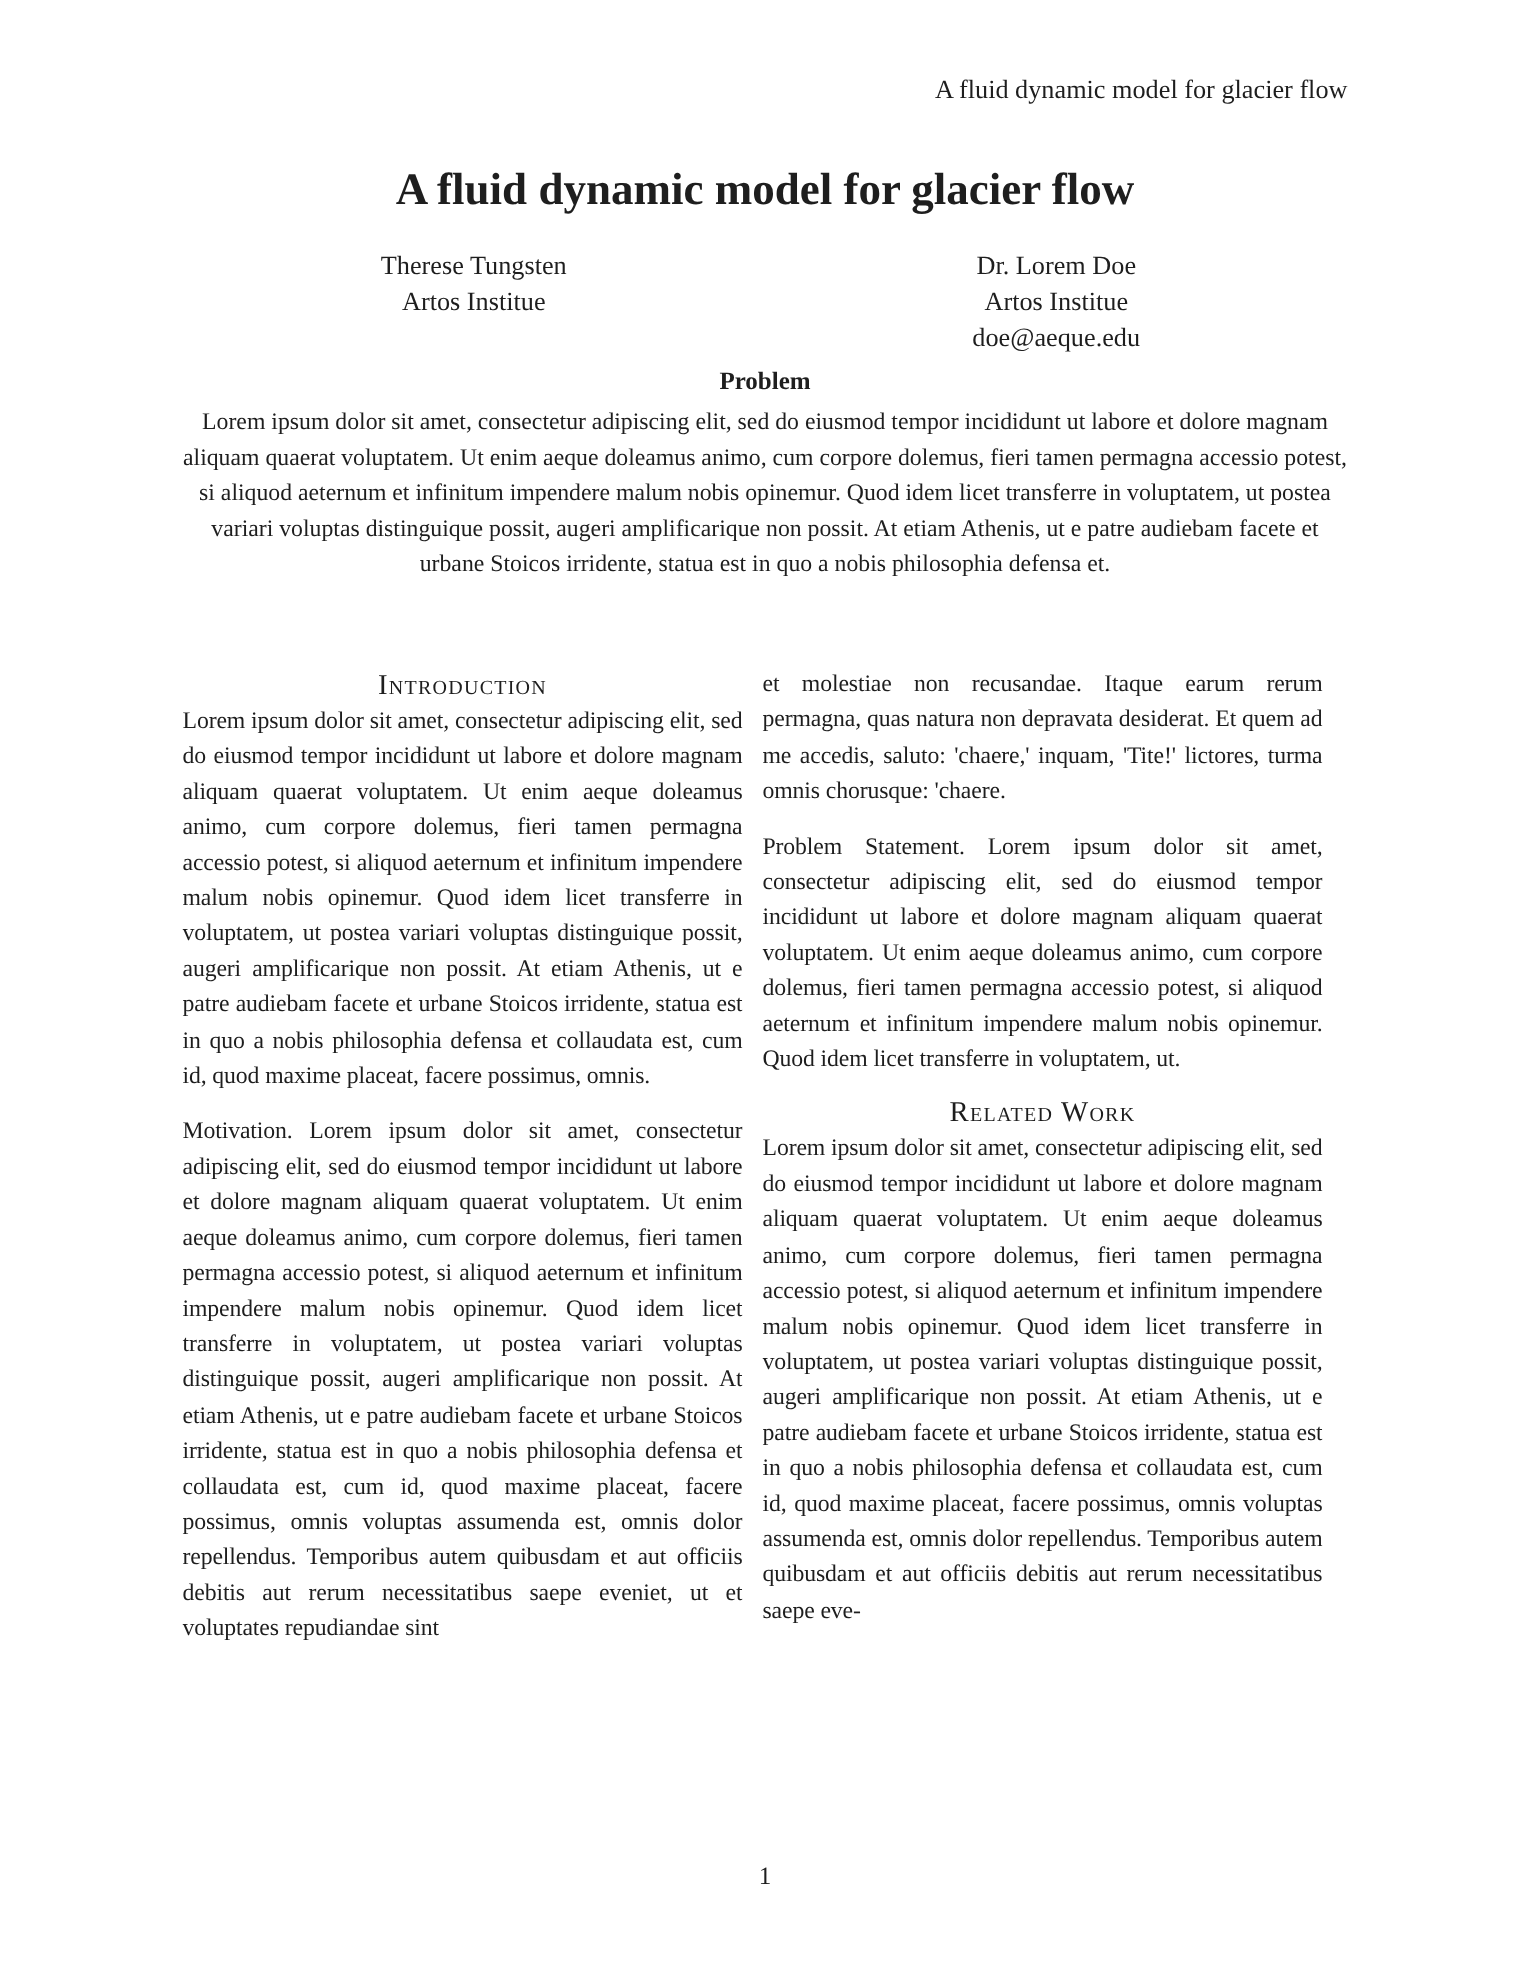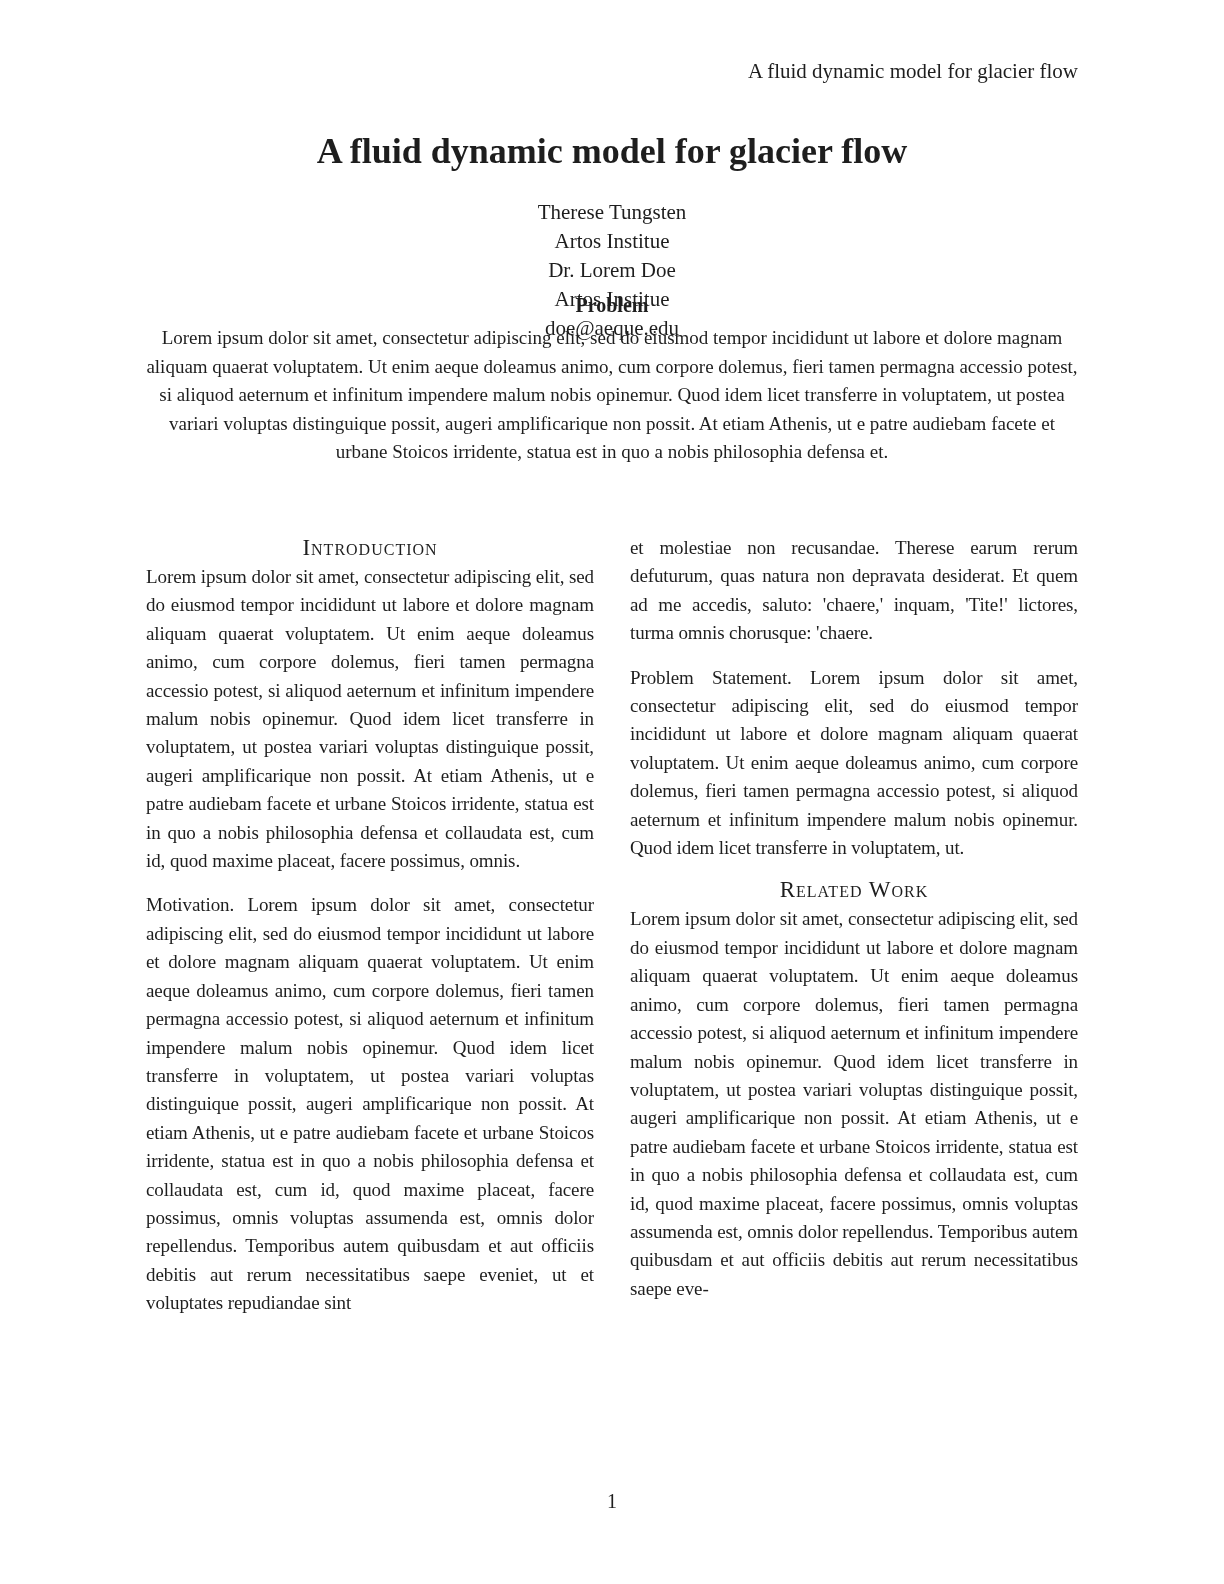--- a/index.html
+++ b/index.html
@@ -30,21 +30,20 @@
     font-size: 36px;
     font-weight: 700;
     line-height: 46px;
   }
   .authors-row {
     position: absolute;
     top: 198px;
     left: 146px;
     width: 932px;
     display: flex;
-    flex-direction: column;
   }
   .author-block {
     flex: 1;
     text-align: center;
     font-size: 21px;
     line-height: 29px;
   }
   .abstract-heading {
     position: absolute;
     top: 292px;
@@ -64,21 +63,21 @@
     font-size: 19px;
     line-height: 28.6px;
   }
   .columns {
     position: absolute;
     top: 534px;
     left: 146px;
     width: 932px;
     height: 920px;
     display: flex;
-    gap: 36px;
+    gap: 16px;
     overflow: hidden;
   }
   .col {
     width: 448px;
     overflow: hidden;
   }
   .sec-heading {
     text-align: center;
     font-variant: small-caps;
     font-size: 23px;
@@ -130,21 +129,21 @@
 
   <div class="abstract-text">Lorem ipsum dolor sit amet, consectetur adipiscing elit, sed do eiusmod tempor incididunt ut labore et dolore magnam aliquam quaerat voluptatem. Ut enim aeque doleamus animo, cum corpore dolemus, fieri tamen permagna accessio potest, si aliquod aeternum et infinitum impendere malum nobis opinemur. Quod idem licet transferre in voluptatem, ut postea variari voluptas distinguique possit, augeri amplificarique non possit. At etiam Athenis, ut e patre audiebam facete et urbane Stoicos irridente, statua est in quo a nobis philosophia defensa et.</div>
 
   <div class="columns">
     <div class="col">
         <div class="sec-heading">Introduction</div>
         <p class="para">Lorem ipsum dolor sit amet, consectetur adipiscing elit, sed do eiusmod tempor incididunt ut labore et dolore magnam aliquam quaerat voluptatem. Ut enim aeque doleamus animo, cum corpore dolemus, fieri tamen permagna accessio potest, si aliquod aeternum et infinitum impendere malum nobis opinemur. Quod idem licet transferre in voluptatem, ut postea variari voluptas distinguique possit, augeri amplificarique non possit. At etiam Athenis, ut e patre audiebam facete et urbane Stoicos irridente, statua est in quo a nobis philosophia defensa et collaudata est, cum id, quod maxime placeat, facere possimus, omnis.</p>
         <p class="para"><span class="lead">Motivation. </span>Lorem ipsum dolor sit amet, consectetur adipiscing elit, sed do eiusmod tempor incididunt ut labore et dolore magnam aliquam quaerat voluptatem. Ut enim aeque doleamus animo, cum corpore dolemus, fieri tamen permagna accessio potest, si aliquod aeternum et infinitum impendere malum nobis opinemur. Quod idem licet transferre in voluptatem, ut postea variari voluptas distinguique possit, augeri amplificarique non possit. At etiam Athenis, ut e patre audiebam facete et urbane Stoicos irridente, statua est in quo a nobis philosophia defensa et collaudata est, cum id, quod maxime placeat, facere possimus, omnis voluptas assumenda est, omnis dolor repellendus. Temporibus autem quibusdam et aut officiis debitis aut rerum necessitatibus saepe eveniet, ut et voluptates repudiandae sint</p>
       </div>
     <div class="col">
-        <p class="para">et molestiae non recusandae. Therese earum rerum defuturum, quas natura non depravata desiderat. Et quem ad me accedis, saluto: 'chaere,' inquam, 'Tite!' lictores, turma omnis chorusque: 'chaere.</p>
+        <p class="para">et molestiae non recusandae. Itaque earum rerum permagna, quas natura non depravata desiderat. Et quem ad me accedis, saluto: 'chaere,' inquam, 'Tite!' lictores, turma omnis chorusque: 'chaere.</p>
         <p class="para"><span class="lead">Problem Statement. </span>Lorem ipsum dolor sit amet, consectetur adipiscing elit, sed do eiusmod tempor incididunt ut labore et dolore magnam aliquam quaerat voluptatem. Ut enim aeque doleamus animo, cum corpore dolemus, fieri tamen permagna accessio potest, si aliquod aeternum et infinitum impendere malum nobis opinemur. Quod idem licet transferre in voluptatem, ut.</p>
         <div class="sec-heading">Related Work</div>
         <p class="para">Lorem ipsum dolor sit amet, consectetur adipiscing elit, sed do eiusmod tempor incididunt ut labore et dolore magnam aliquam quaerat voluptatem. Ut enim aeque doleamus animo, cum corpore dolemus, fieri tamen permagna accessio potest, si aliquod aeternum et infinitum impendere malum nobis opinemur. Quod idem licet transferre in voluptatem, ut postea variari voluptas distinguique possit, augeri amplificarique non possit. At etiam Athenis, ut e patre audiebam facete et urbane Stoicos irridente, statua est in quo a nobis philosophia defensa et collaudata est, cum id, quod maxime placeat, facere possimus, omnis voluptas assumenda est, omnis dolor repellendus. Temporibus autem quibusdam et aut officiis debitis aut rerum necessitatibus saepe eve-</p>
       </div>
   </div>
 
   <div class="page-number">1</div>
 
 </div>
 

